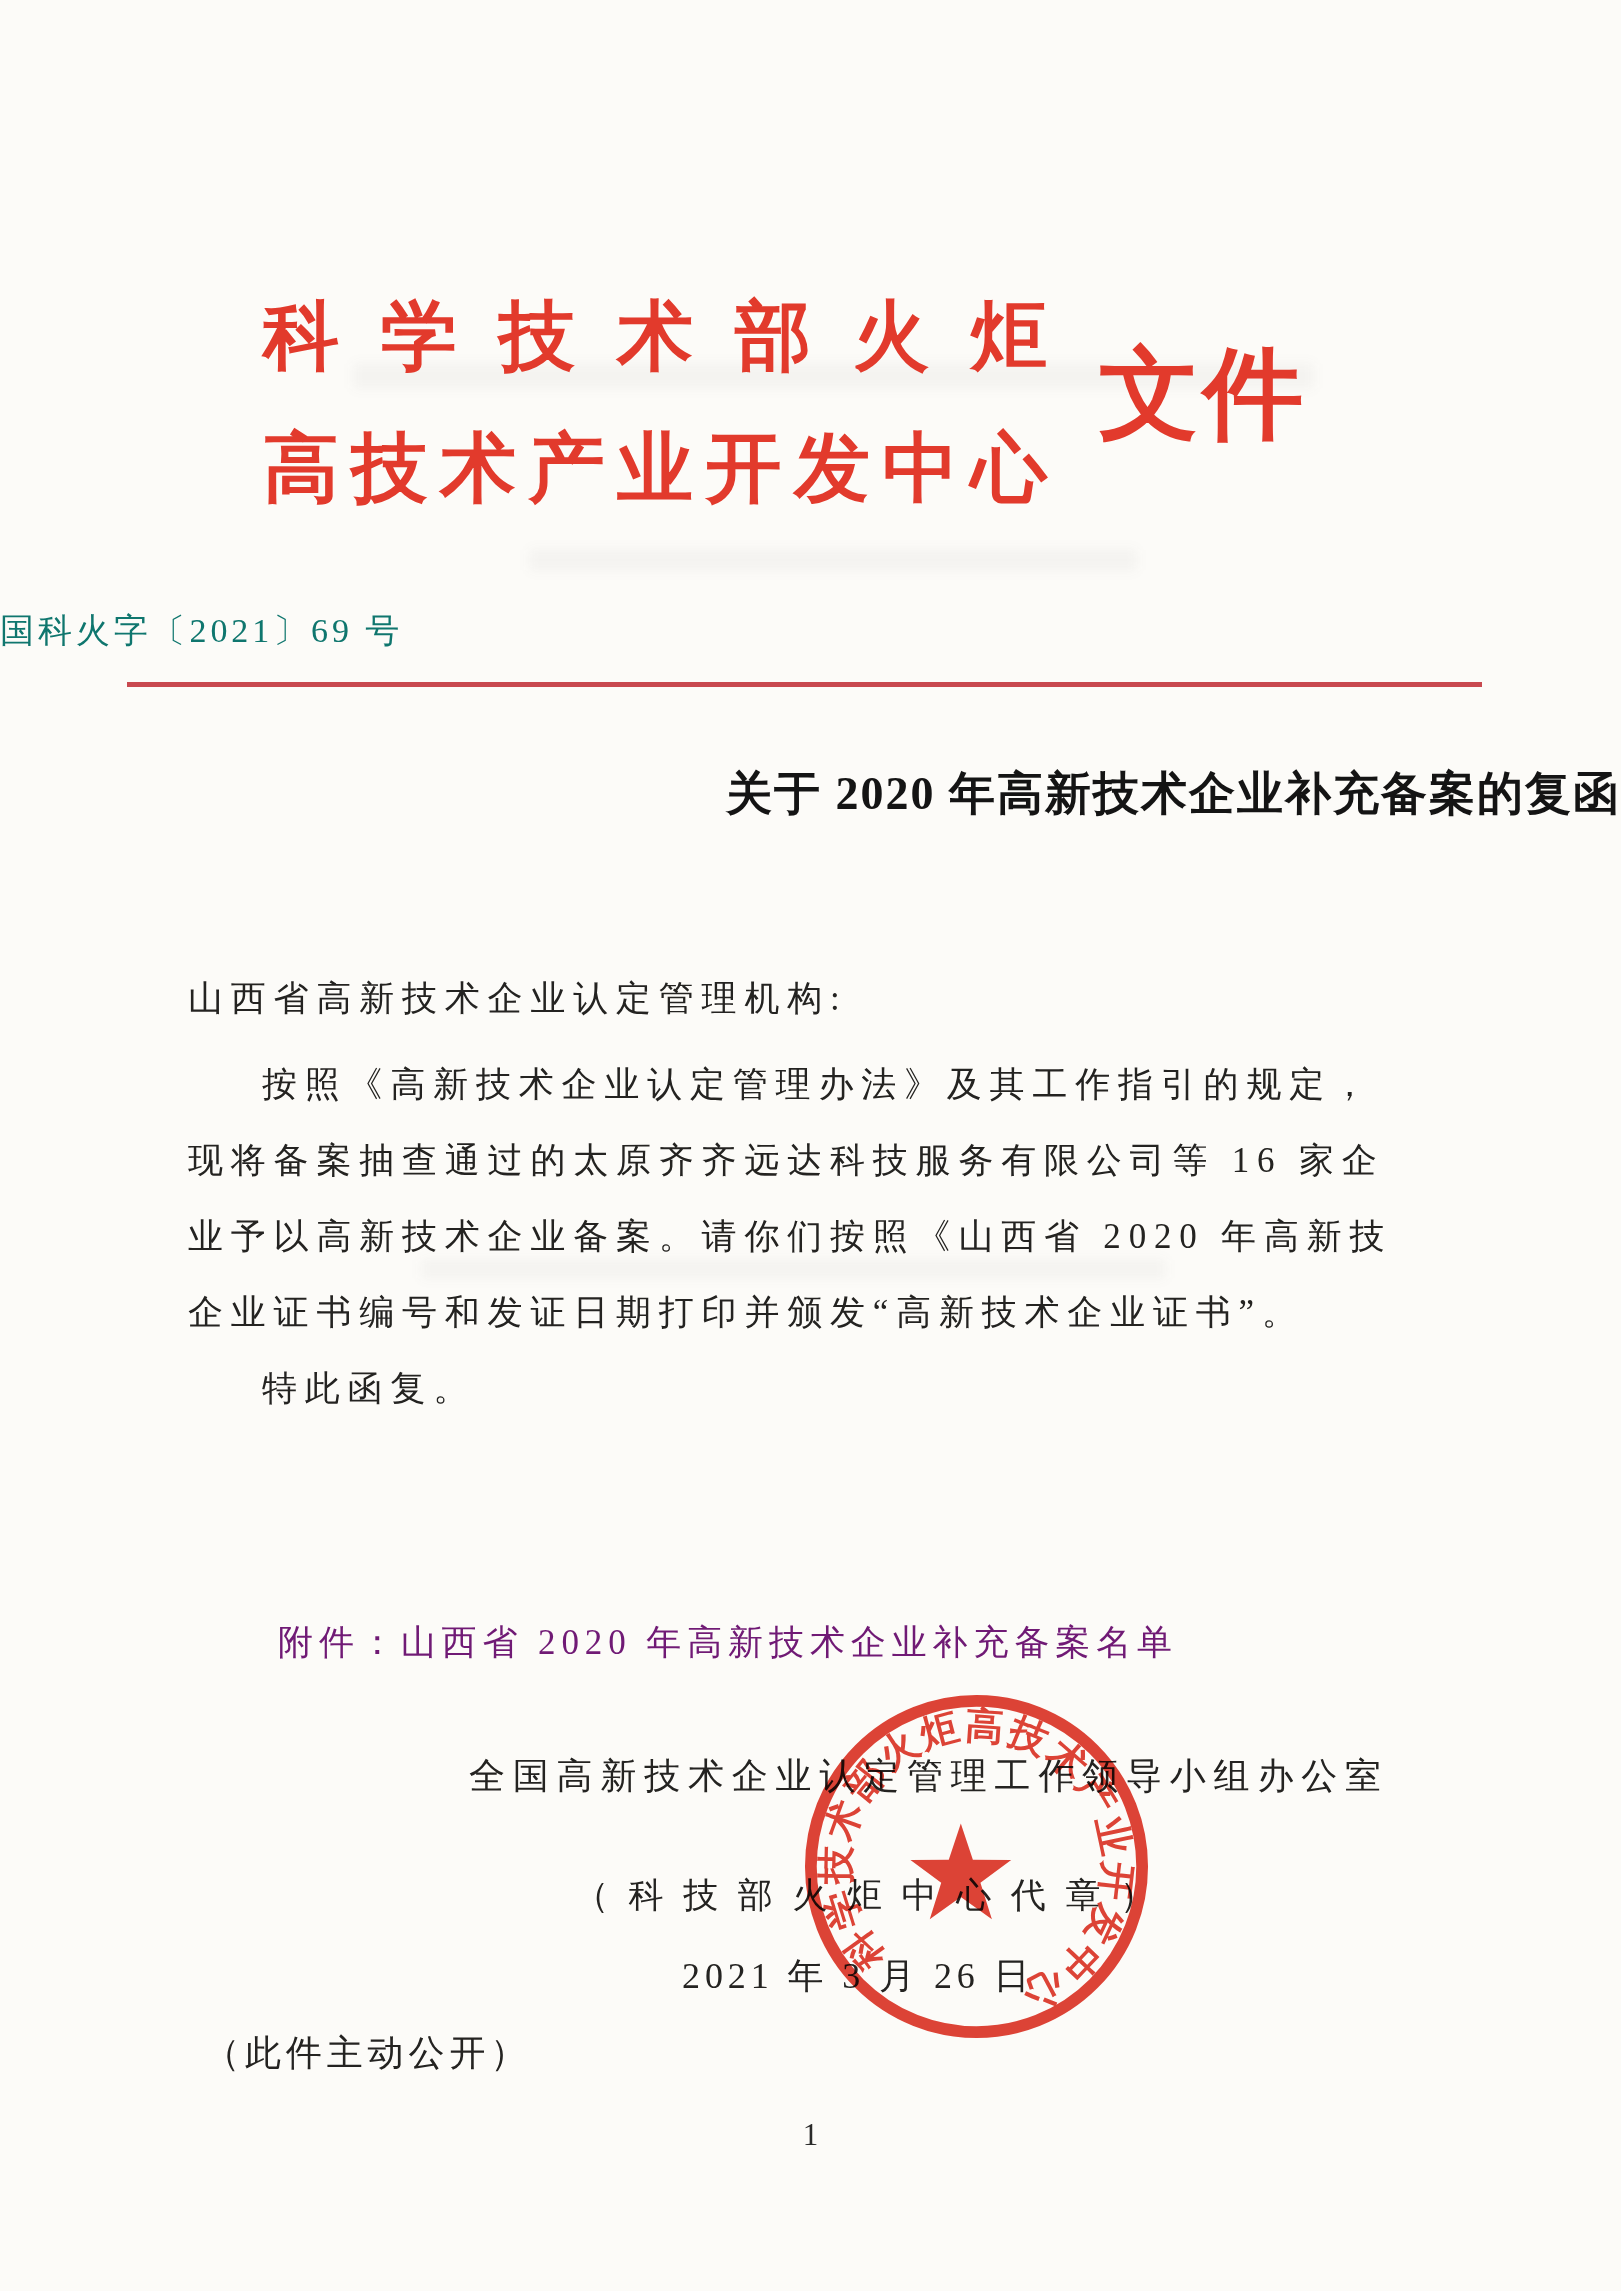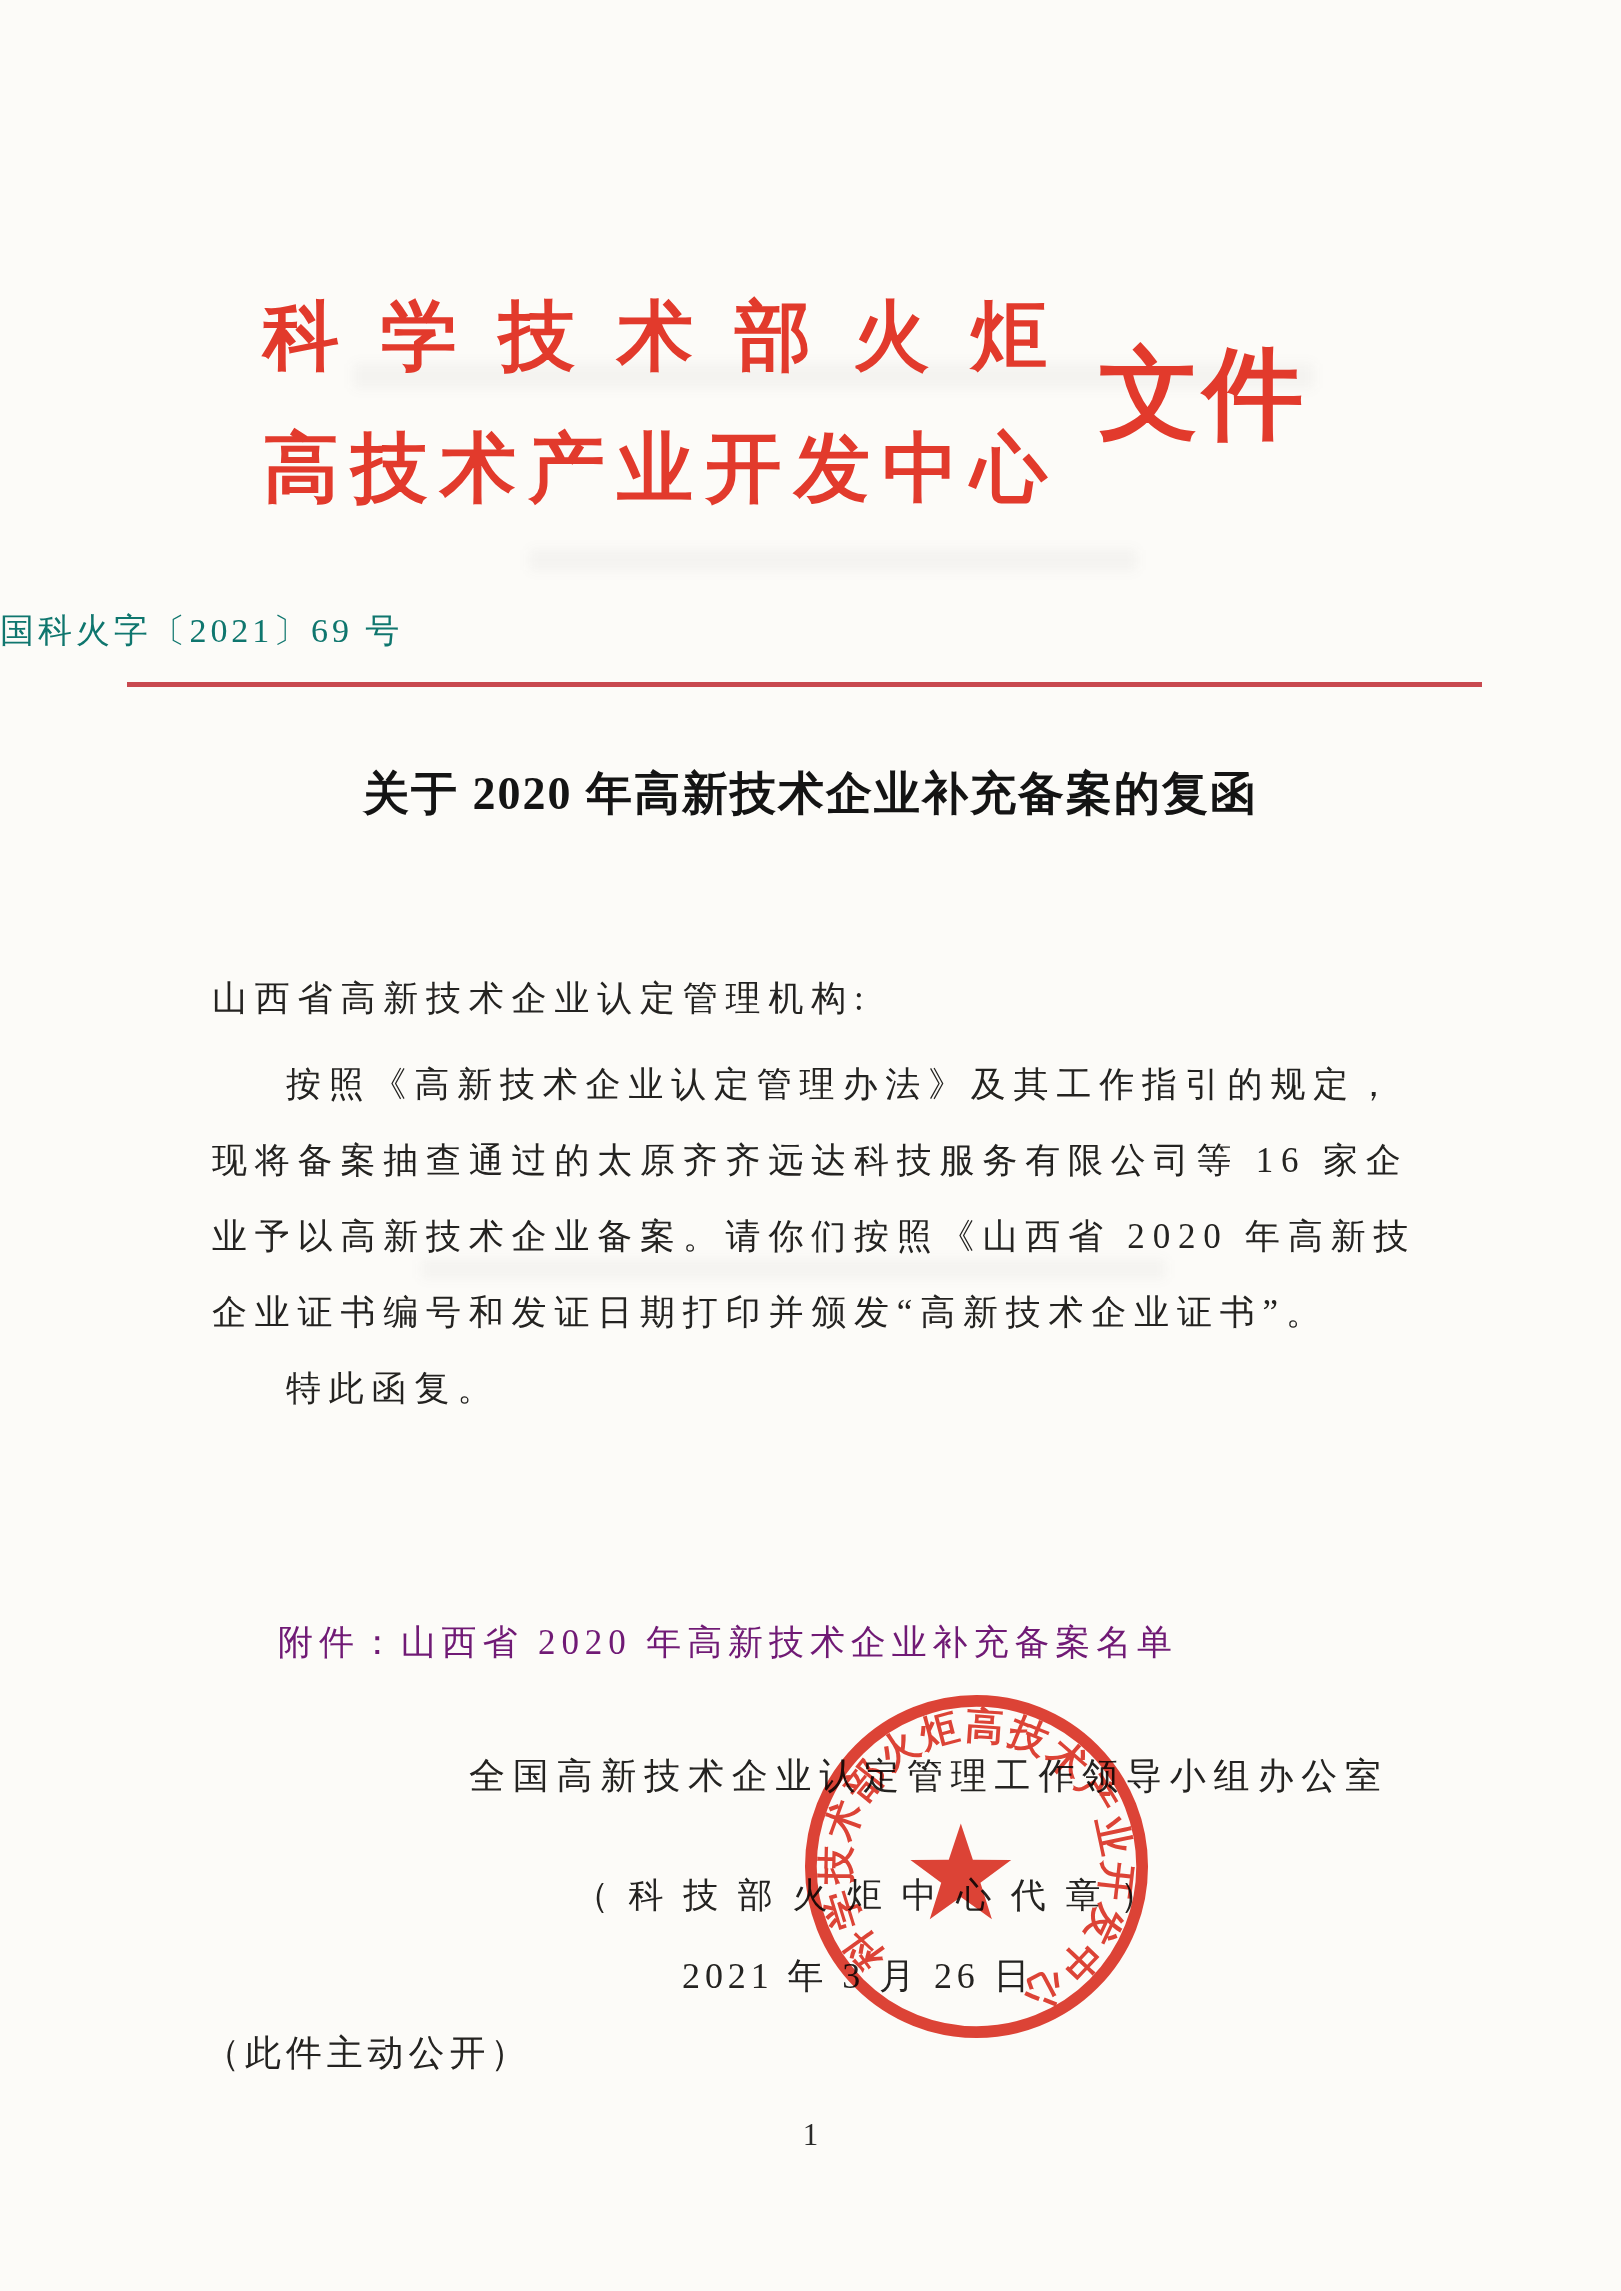--- a/index.html
+++ b/index.html
@@ -37,31 +37,31 @@
     text-align:left;font-size:34px;letter-spacing:3.9px;
     color:#0f766e;
   }
   .red-rule{
     position:absolute;left:127px;top:682px;width:1355px;height:4.9px;
     background:#c8494f;
   }
   
   .doc-title{
     position:absolute;left:0;top:763px;width:100%;
-    text-align:center;font-weight:700;font-size:46px;
+    text-align:right;font-weight:700;font-size:46px;
     letter-spacing:2px;color:#141414;
   }
   
   .body-block{
     position:absolute;left:188px;top:961px;width:1255px;
     font-size:35px;color:#242321;
   }
   .body-line{
     line-height:76px;height:76px;
-    letter-spacing:7.8px;white-space:nowrap;margin-left:24px;
+    letter-spacing:7.8px;white-space:nowrap;
   }
   .body-line.salutation{margin-bottom:9.8px;}
   .body-line.indent{text-indent:74px;}
   .attachment-line{
     position:absolute;left:278px;top:1619px;
     font-size:35px;letter-spacing:5.9px;white-space:nowrap;color:#701a75;
   }
   
   .sig-org{
     position:absolute;left:469px;top:1752px;

